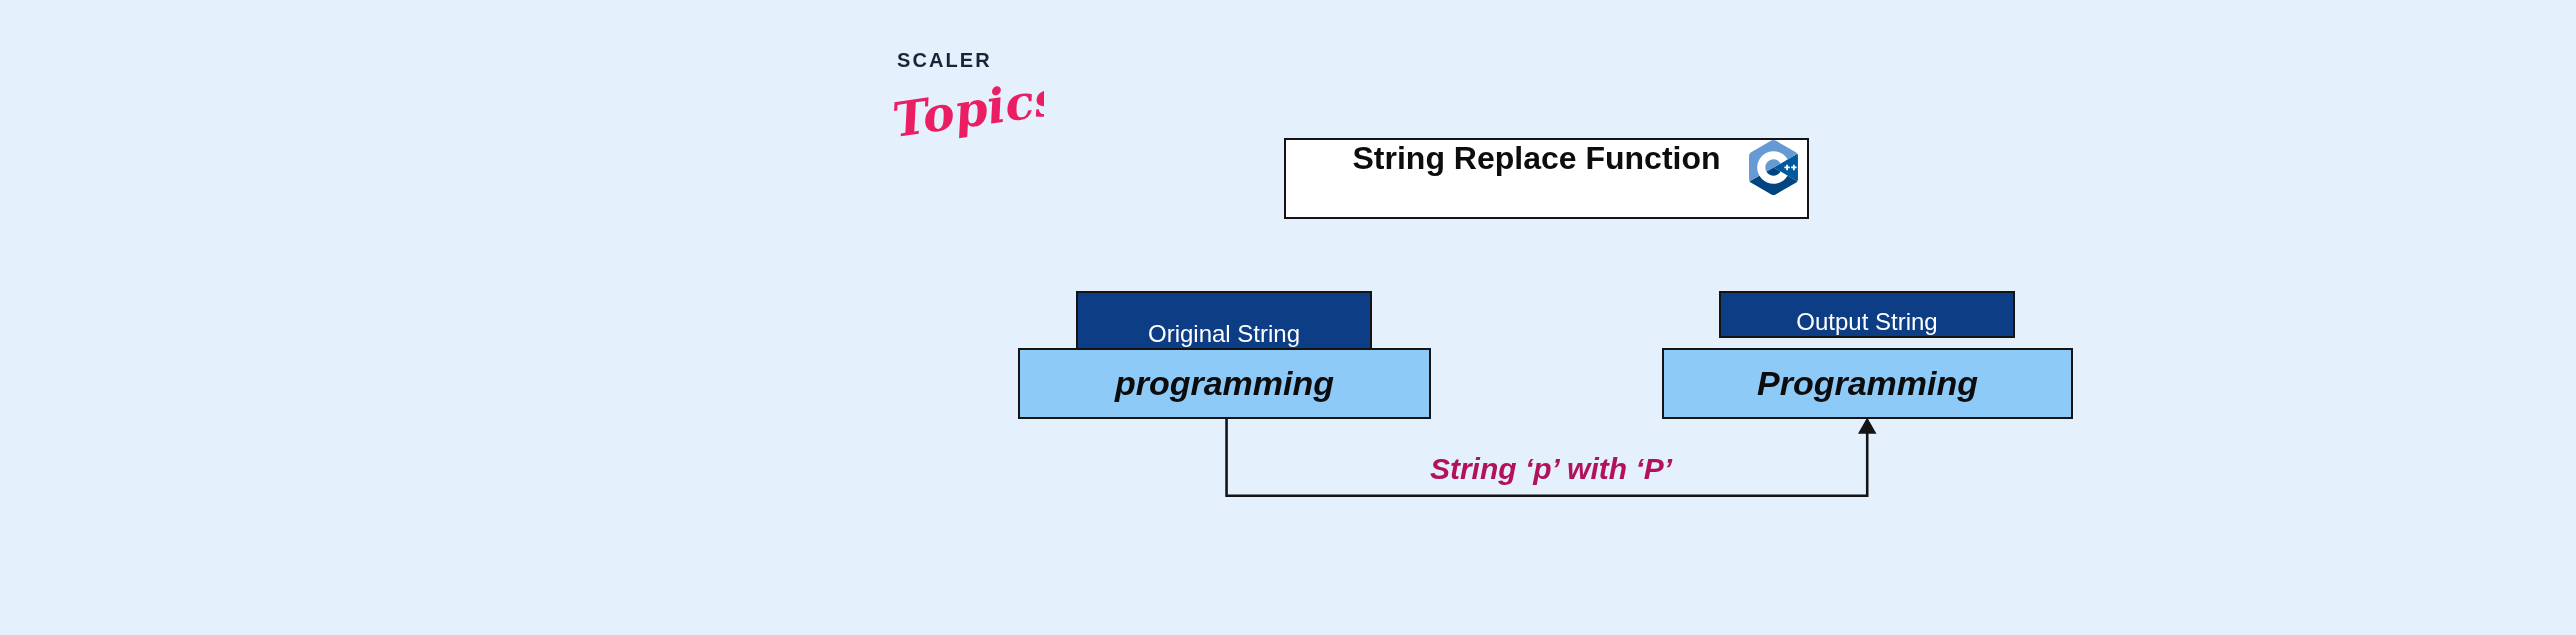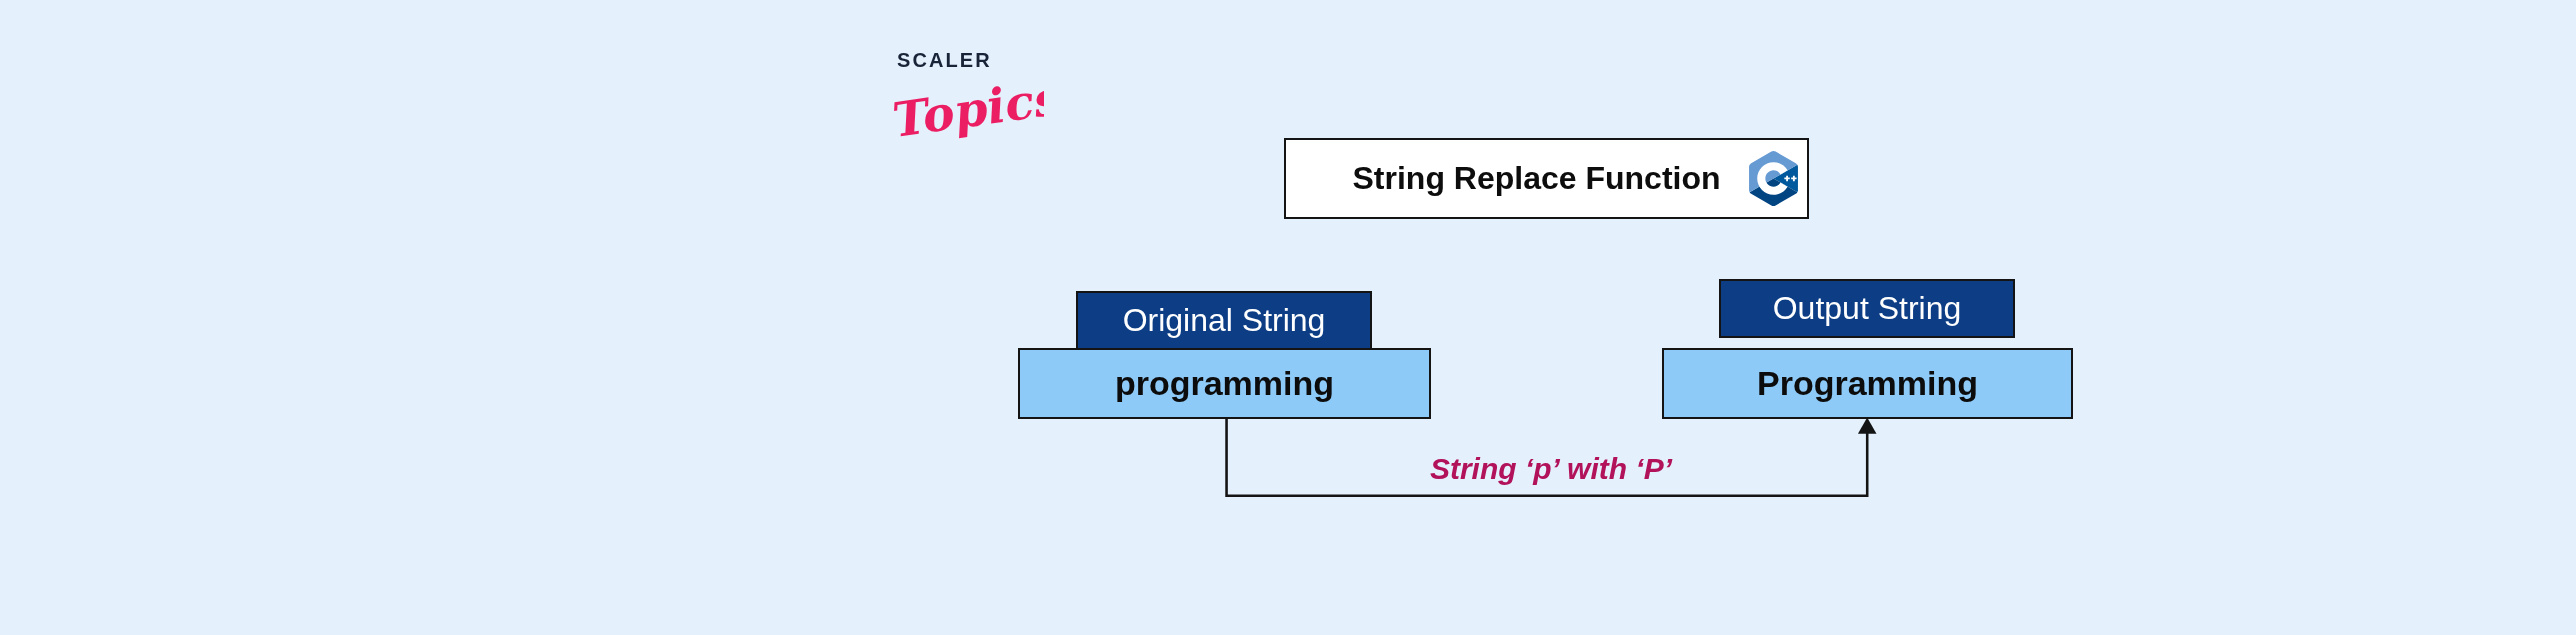--- a/index.html
+++ b/index.html
@@ -52,21 +52,20 @@
   .title-box {
     position: absolute;
     left: 1284px;
     top: 138px;
     width: 525px;
     height: 81px;
     box-sizing: border-box;
     background: #ffffff;
     border: 2.1px solid #141414;
     display: flex;
-    align-items: center;
     justify-content: center;
     gap: 28px;
     padding-left: 57px;
   }
   .title-text {
     font-size: 32px;
     font-weight: bold;
     color: #0d0d0d;
     white-space: nowrap;
   }
@@ -76,42 +75,43 @@
     flex: 0 0 auto;
   }
 
   
   .label-box {
     position: absolute;
     box-sizing: border-box;
     background: #0d3e85;
     border: 2.1px solid #141414;
     display: flex;
-    align-items: center;
+    align-items: flex-end;
     justify-content: center;
     color: #ffffff;
-    font-size: 32px;
+    font-size: 24px;
     font-weight: 400;
     white-space: nowrap;
   }
   .label-box.left  { left: 1076px; top: 291px; width: 296px; height: 59px; }
-  .label-box.right { left: 1719px; top: 279px; width: 296px; height: 59px; }
+  .label-box.right { left: 1719px; top: 291px; width: 296px; height: 47px; }
 
   .value-box {
     position: absolute;
     box-sizing: border-box;
     background: #8ecaf8;
     border: 2.1px solid #141414;
     display: flex;
     align-items: center;
     justify-content: center;
     color: #0c0c0c;
     font-size: 34px;
     font-weight: bold;
     white-space: nowrap;
+    font-style: italic;
   }
   .value-box.left  { left: 1018px; top: 348px; width: 413px; height: 71px; }
   .value-box.right { left: 1662px; top: 348px; width: 411px; height: 71px; }
 
   
   .connector {
     position: absolute;
     left: 1211px;
     top: 404px;
     width: 680px;

